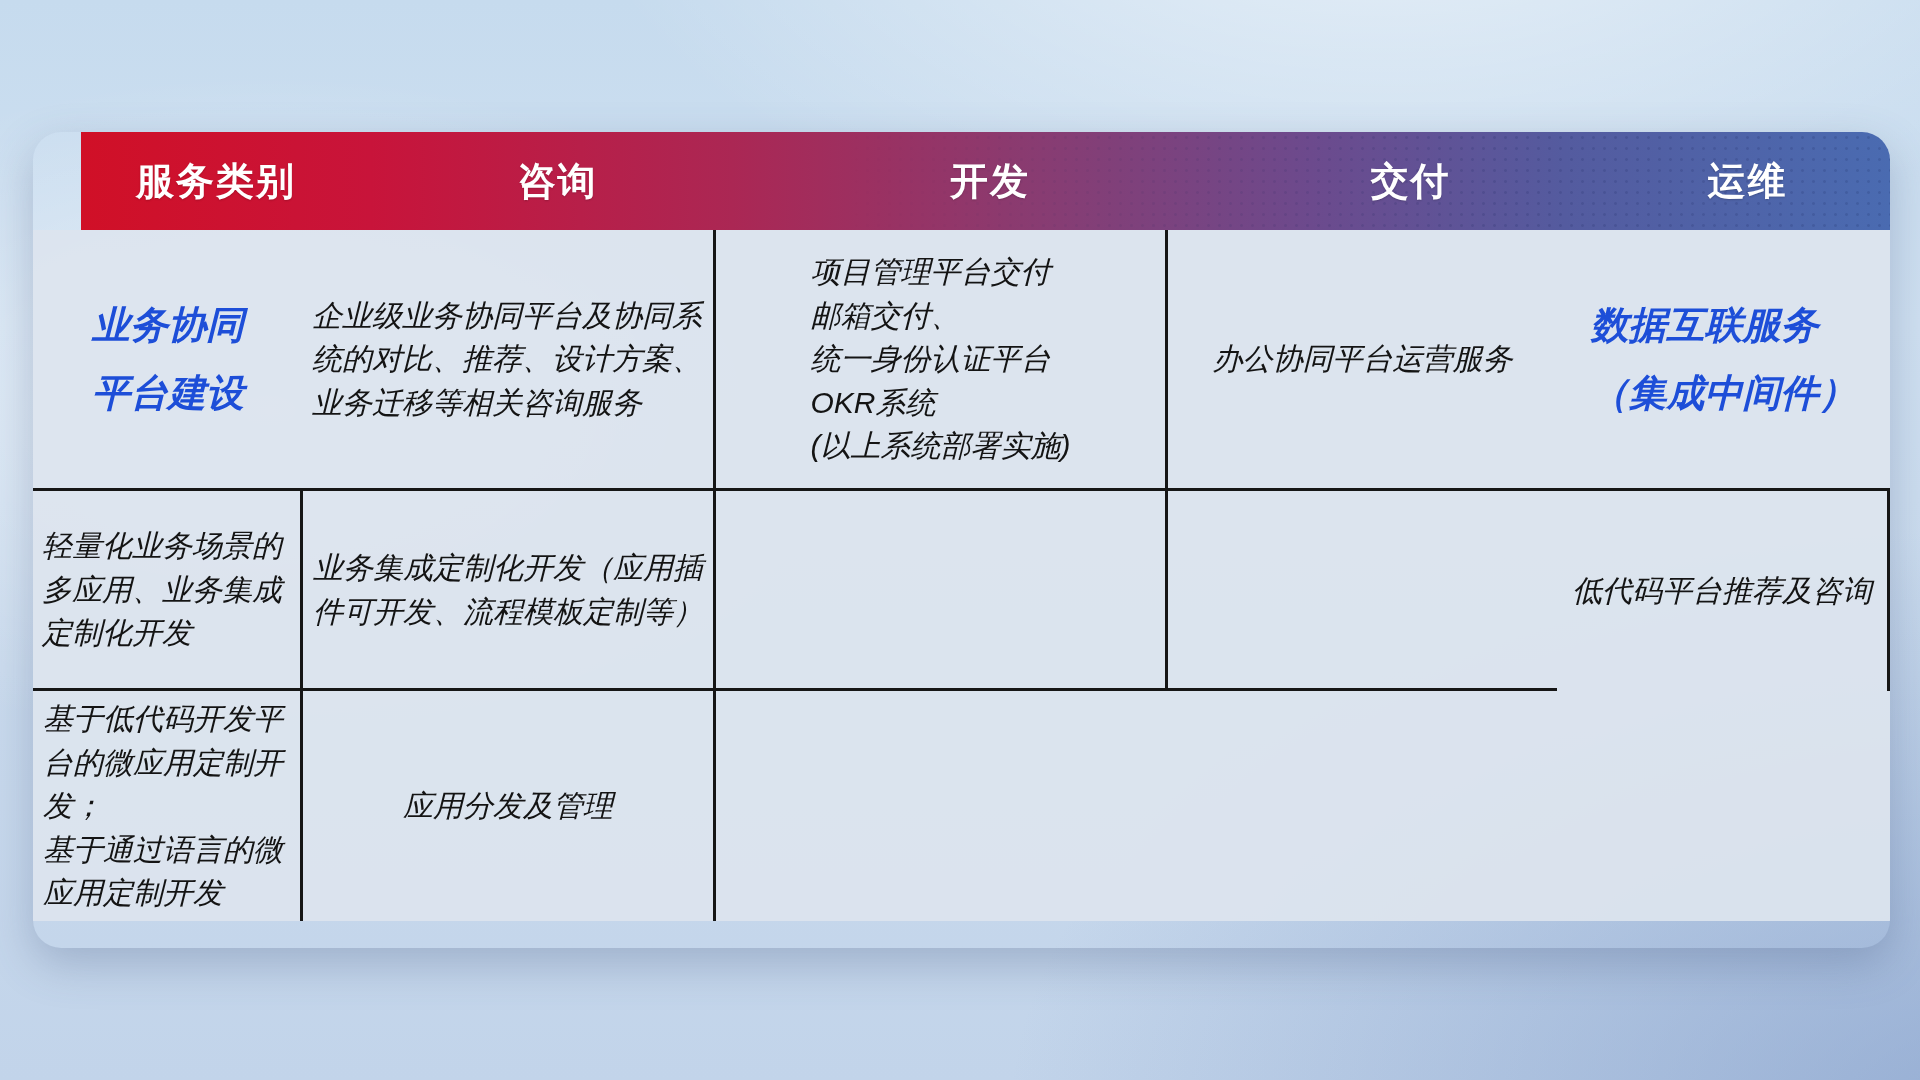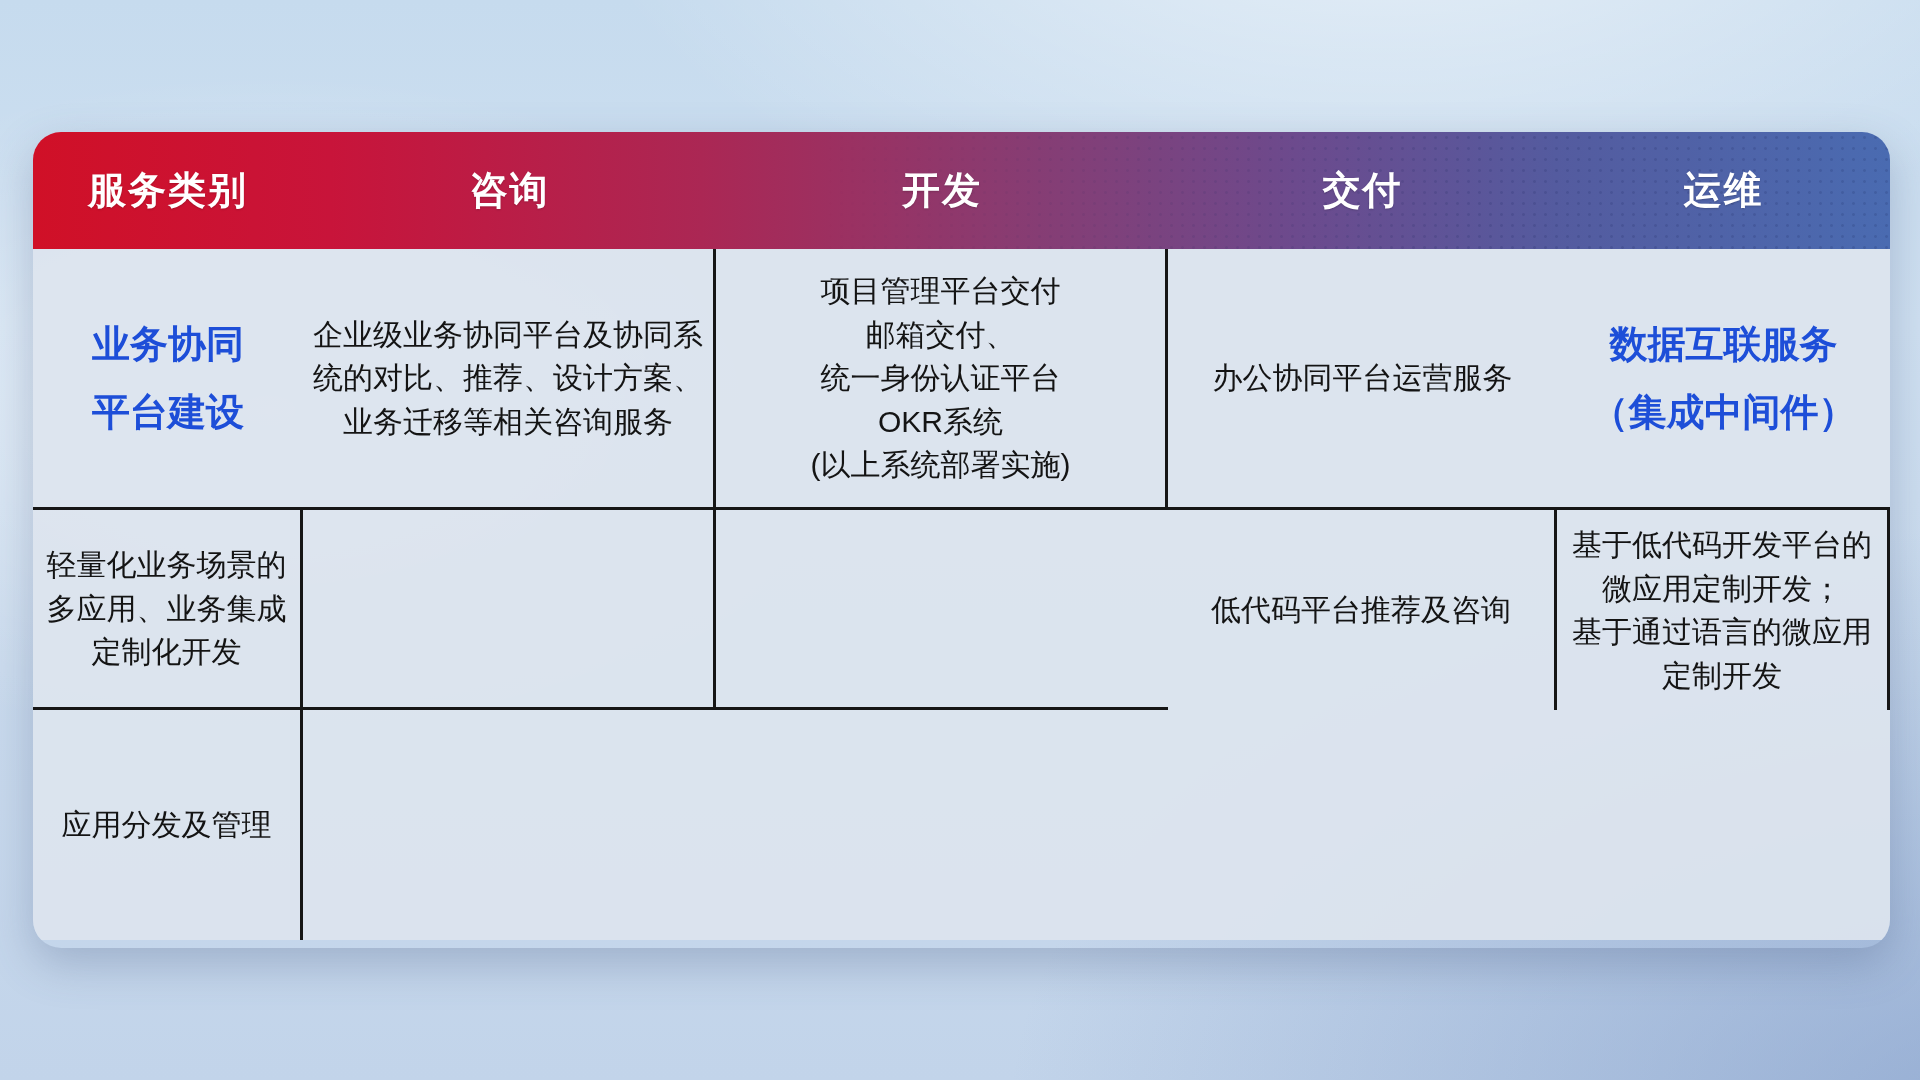--- a/index.html
+++ b/index.html
@@ -21,25 +21,26 @@
     border-radius: 28px;
     overflow: hidden;
     box-shadow: 0 16px 44px rgba(70, 90, 130, 0.30);
   }
 
   
   .table-header {
     position: relative;
     display: grid;
     grid-template-columns: 270px 413px 452px 389px 1fr;
-    height: 117px;
+    height: 98px;
     background: linear-gradient(90deg,
       #d01027 0%, #c8143a 16%, #ab2754 36%, #8a3b70 52%,
       #6c4a8d 68%, #545b9f 82%, #4a6bb1 100%);
     color: #ffffff;
+    margin-left: 48px;
   }
   .table-header::after {
     content: "";
     position: absolute; inset: 0;
     background-image: radial-gradient(rgba(25, 35, 90, 0.16) 1.3px, transparent 1.5px);
     background-size: 11px 11px;
     -webkit-mask-image: linear-gradient(90deg, transparent 42%, #000 78%);
     mask-image: linear-gradient(90deg, transparent 42%, #000 78%);
     pointer-events: none;
   }
@@ -54,26 +55,26 @@
   
   .table-body {
     display: grid;
     grid-template-columns: 270px 413px 452px 389px 1fr;
     grid-template-rows: 261px 200px 1fr;
     height: 691px;
     background: rgba(221, 228, 238, 0.93);
   }
   .cell {
     display: flex; align-items: center; justify-content: center;
-    text-align: center;
     white-space: pre-line;
     font-size: 30px;
     line-height: 1.45;
     color: #141414;
     padding: 6px 10px;
+    font-style: italic;
   }
   .cell.category {
     color: #1d4ed8;
     font-size: 38px;
     font-weight: bold;
     line-height: 1.8;
     padding: 4px 4px;
   }
   .cell.consulting { padding: 6px 9px; }
   
@@ -102,20 +103,21 @@
     <div class="cell vline hline">项目管理平台交付
 邮箱交付、
 统一身份认证平台
 OKR系统
 (以上系统部署实施)</div>
     <div class="cell hline">办公协同平台运营服务</div>
 
     <div class="cell category hline">数据互联服务
 （集成中间件）</div>
     <div class="cell consulting vline hline">轻量化业务场景的多应用、业务集成定制化开发</div>
+    <div class="cell vline hline">业务集成定制化开发（应用插件可开发、流程模板定制等）</div>
     <div class="cell vline hline"></div>
     <div class="cell hline"></div>
 
     <div class="cell consulting vline">低代码平台推荐及咨询</div>
     <div class="cell vline">基于低代码开发平台的微应用定制开发；
 基于通过语言的微应用定制开发</div>
     <div class="cell vline">应用分发及管理</div>
     <div class="cell"></div>
 
   </div>

